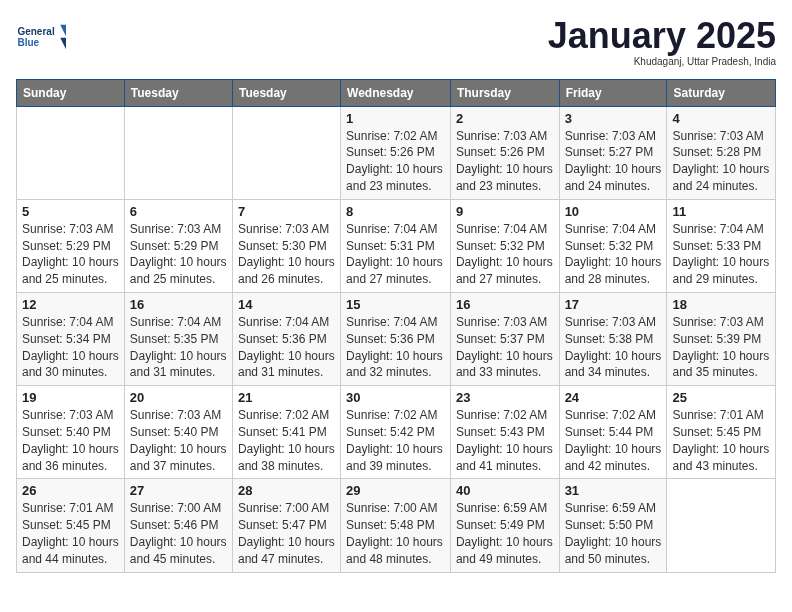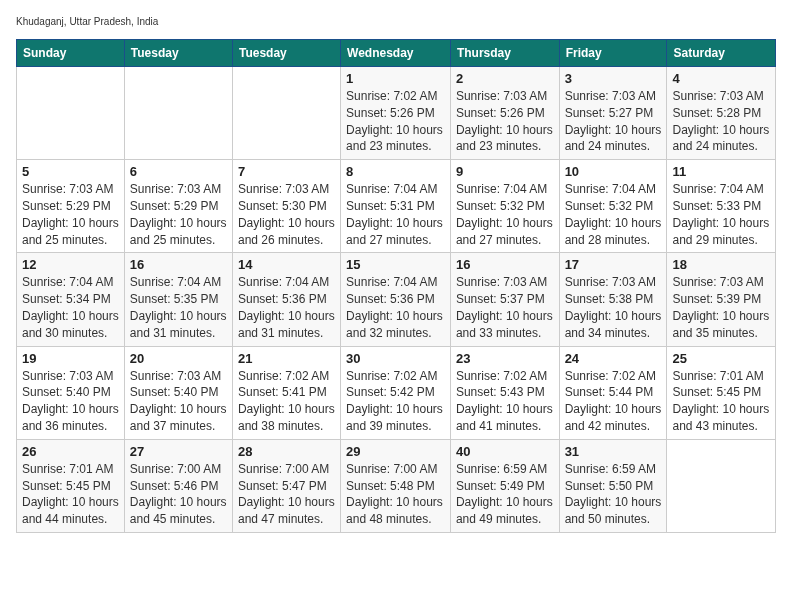--- a/index.html
+++ b/index.html
@@ -32,21 +32,21 @@
     .subtitle {
       font-size: 10px;
       color: #333;
     }
     table {
       width: 100%;
       border-collapse: collapse;
       font-size: 11px;
     }
     thead tr th {
-      background-color: #0f766e;
+      background-color: #737373;
       color: #fff;
       text-align: left;
       padding: 6px 6px;
       font-size: 12px;
       font-weight: bold;
       border: 1px solid #1a4f8a;
     }
     tbody tr td {
       vertical-align: top;
       padding: 4px 5px;
@@ -71,21 +71,30 @@
       line-height: 1.4;
     }
     td.empty {
       background: #fff !important;
     }
   </style>
 </head>
 <body>
 
 <div class="header">
+  <div class="logo">
+  <svg width="50" height="42" viewBox="0 0 70 42" xmlns="http://www.w3.org/2000/svg">
+    <text x="2" y="18" font-size="14" font-weight="bold" fill="#1a3a6b" font-family="Arial, sans-serif">General</text>
+    <text x="2" y="34" font-size="14" font-weight="bold" fill="#2563a8" font-family="Arial, sans-serif">Blue</text>
+    <polygon points="62,4 70,4 70,20" fill="#2563a8"></polygon>
+    <polygon points="62,22 70,22 70,38" fill="#1a3a6b"></polygon>
+  </svg>
+</div>
   <div class="title-block">
+    <div class="month-title">January 2025</div>
     <div class="subtitle">Khudaganj, Uttar Pradesh, India</div>
   </div>
 </div>
 
 <table>
   <thead>
     <tr>
     <th>Sunday</th>
         <th>Tuesday</th>
         <th>Tuesday</th>

